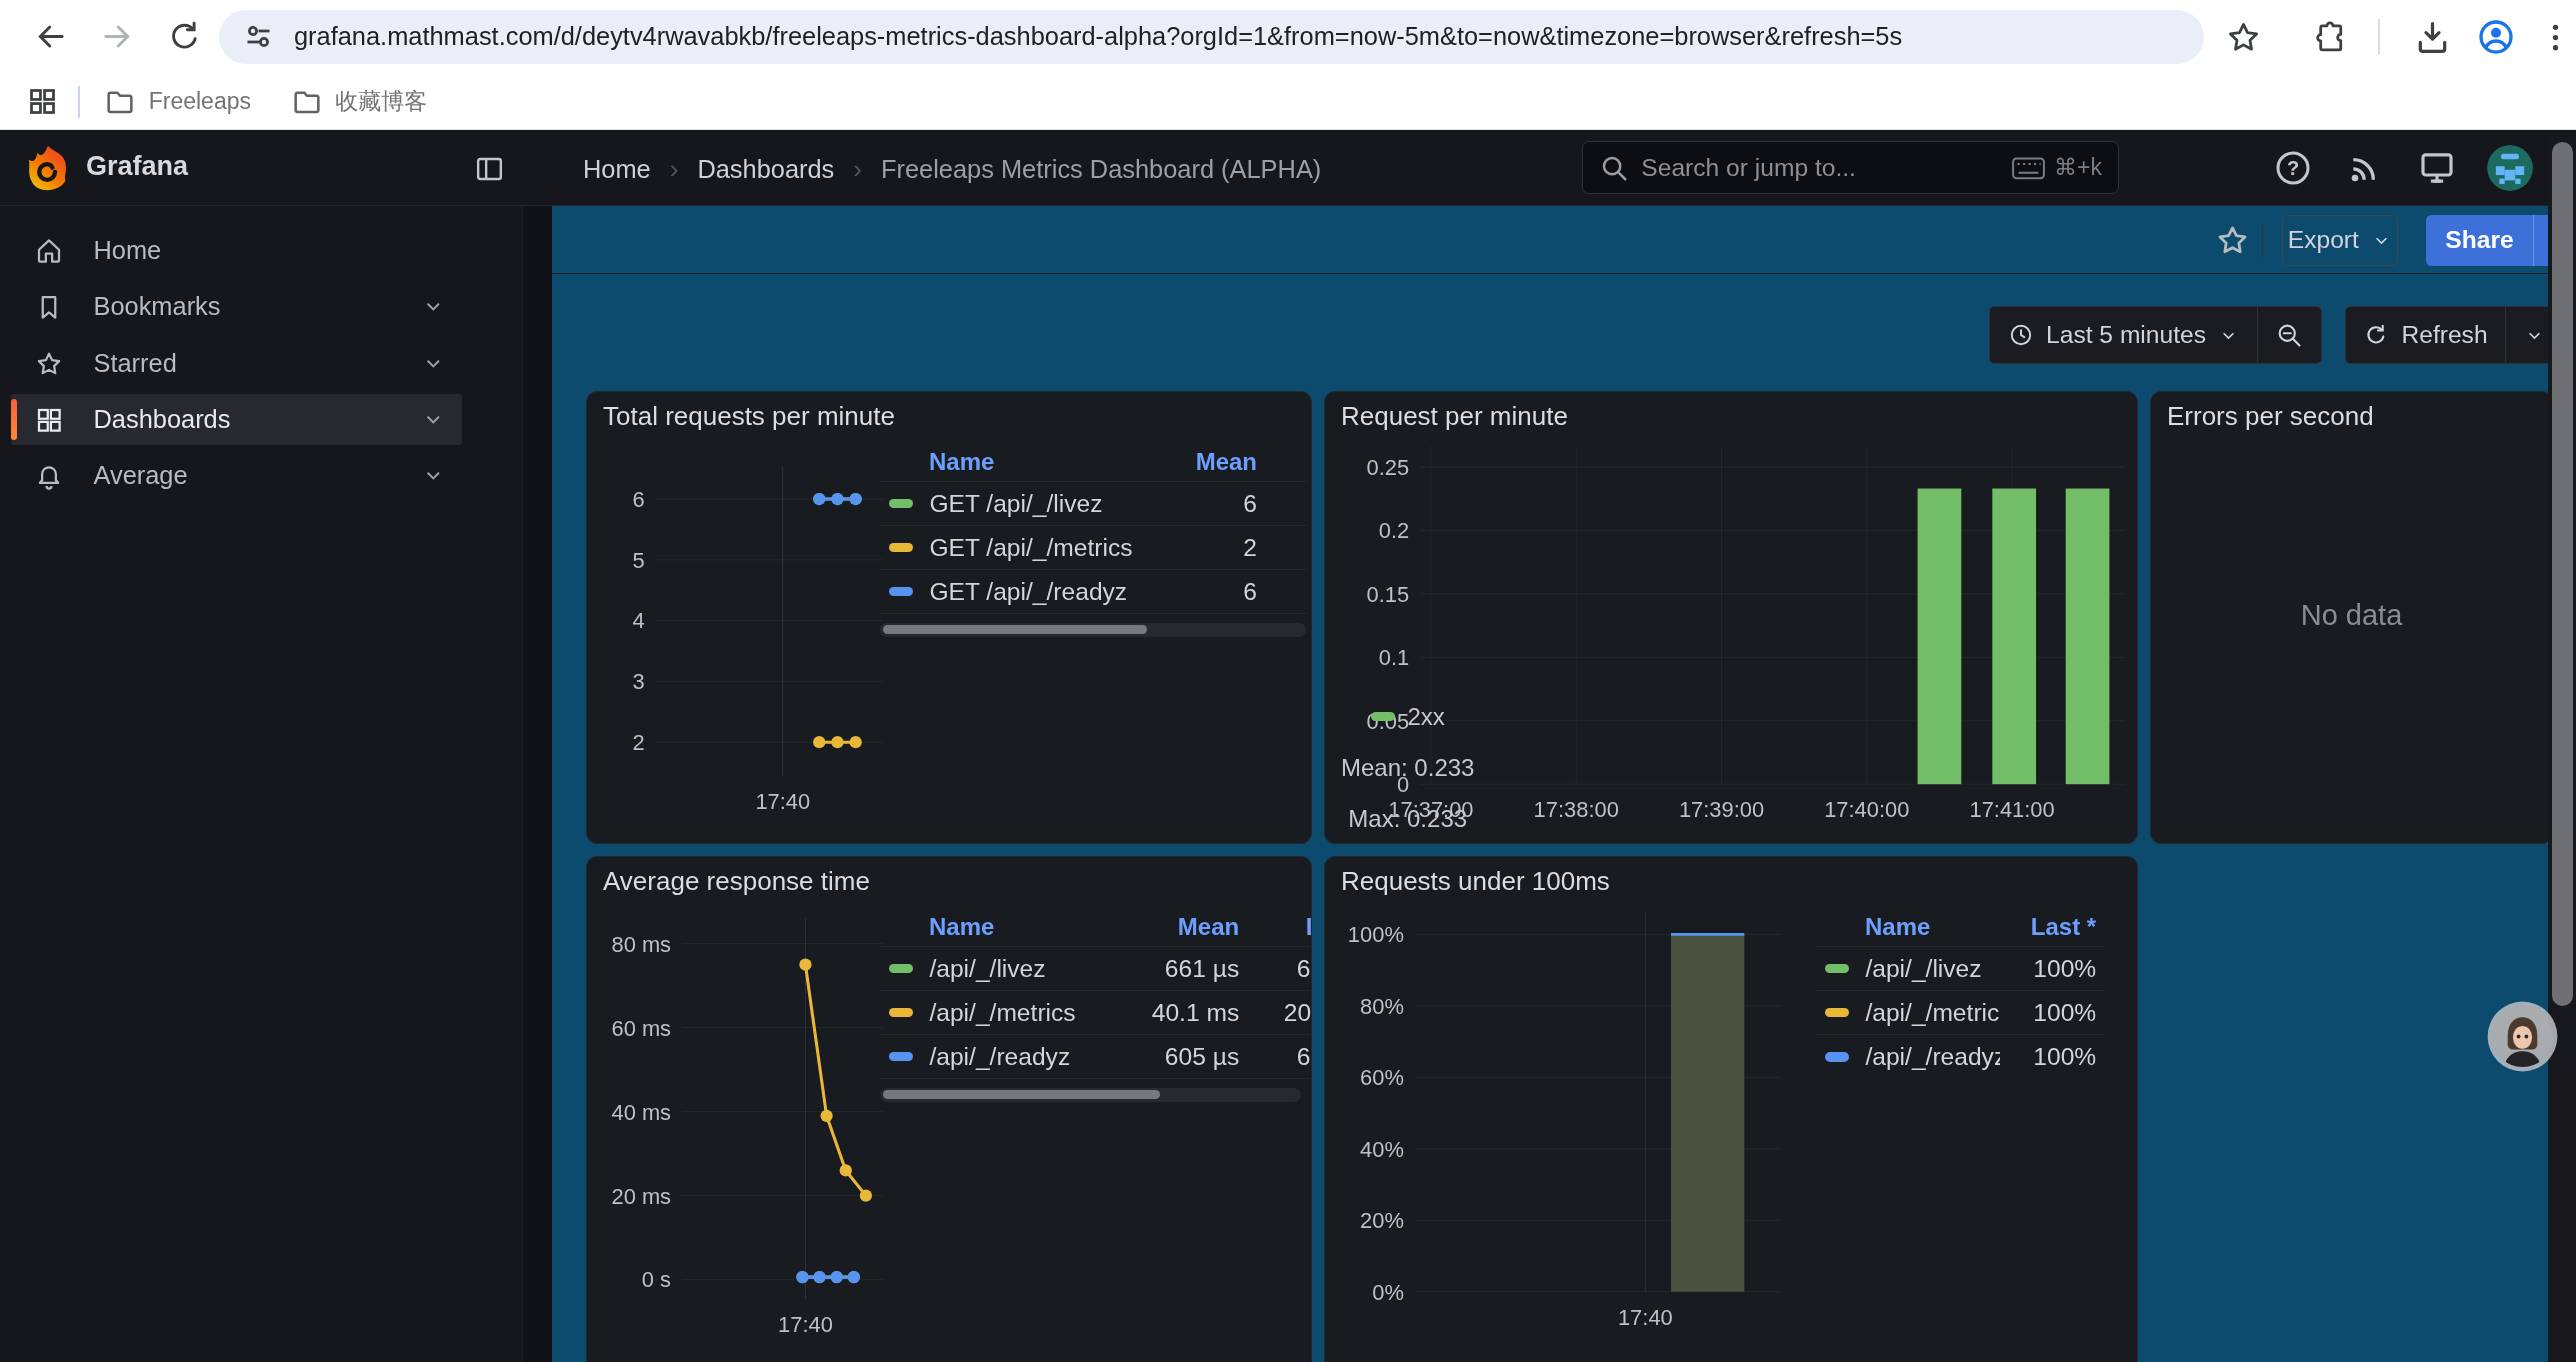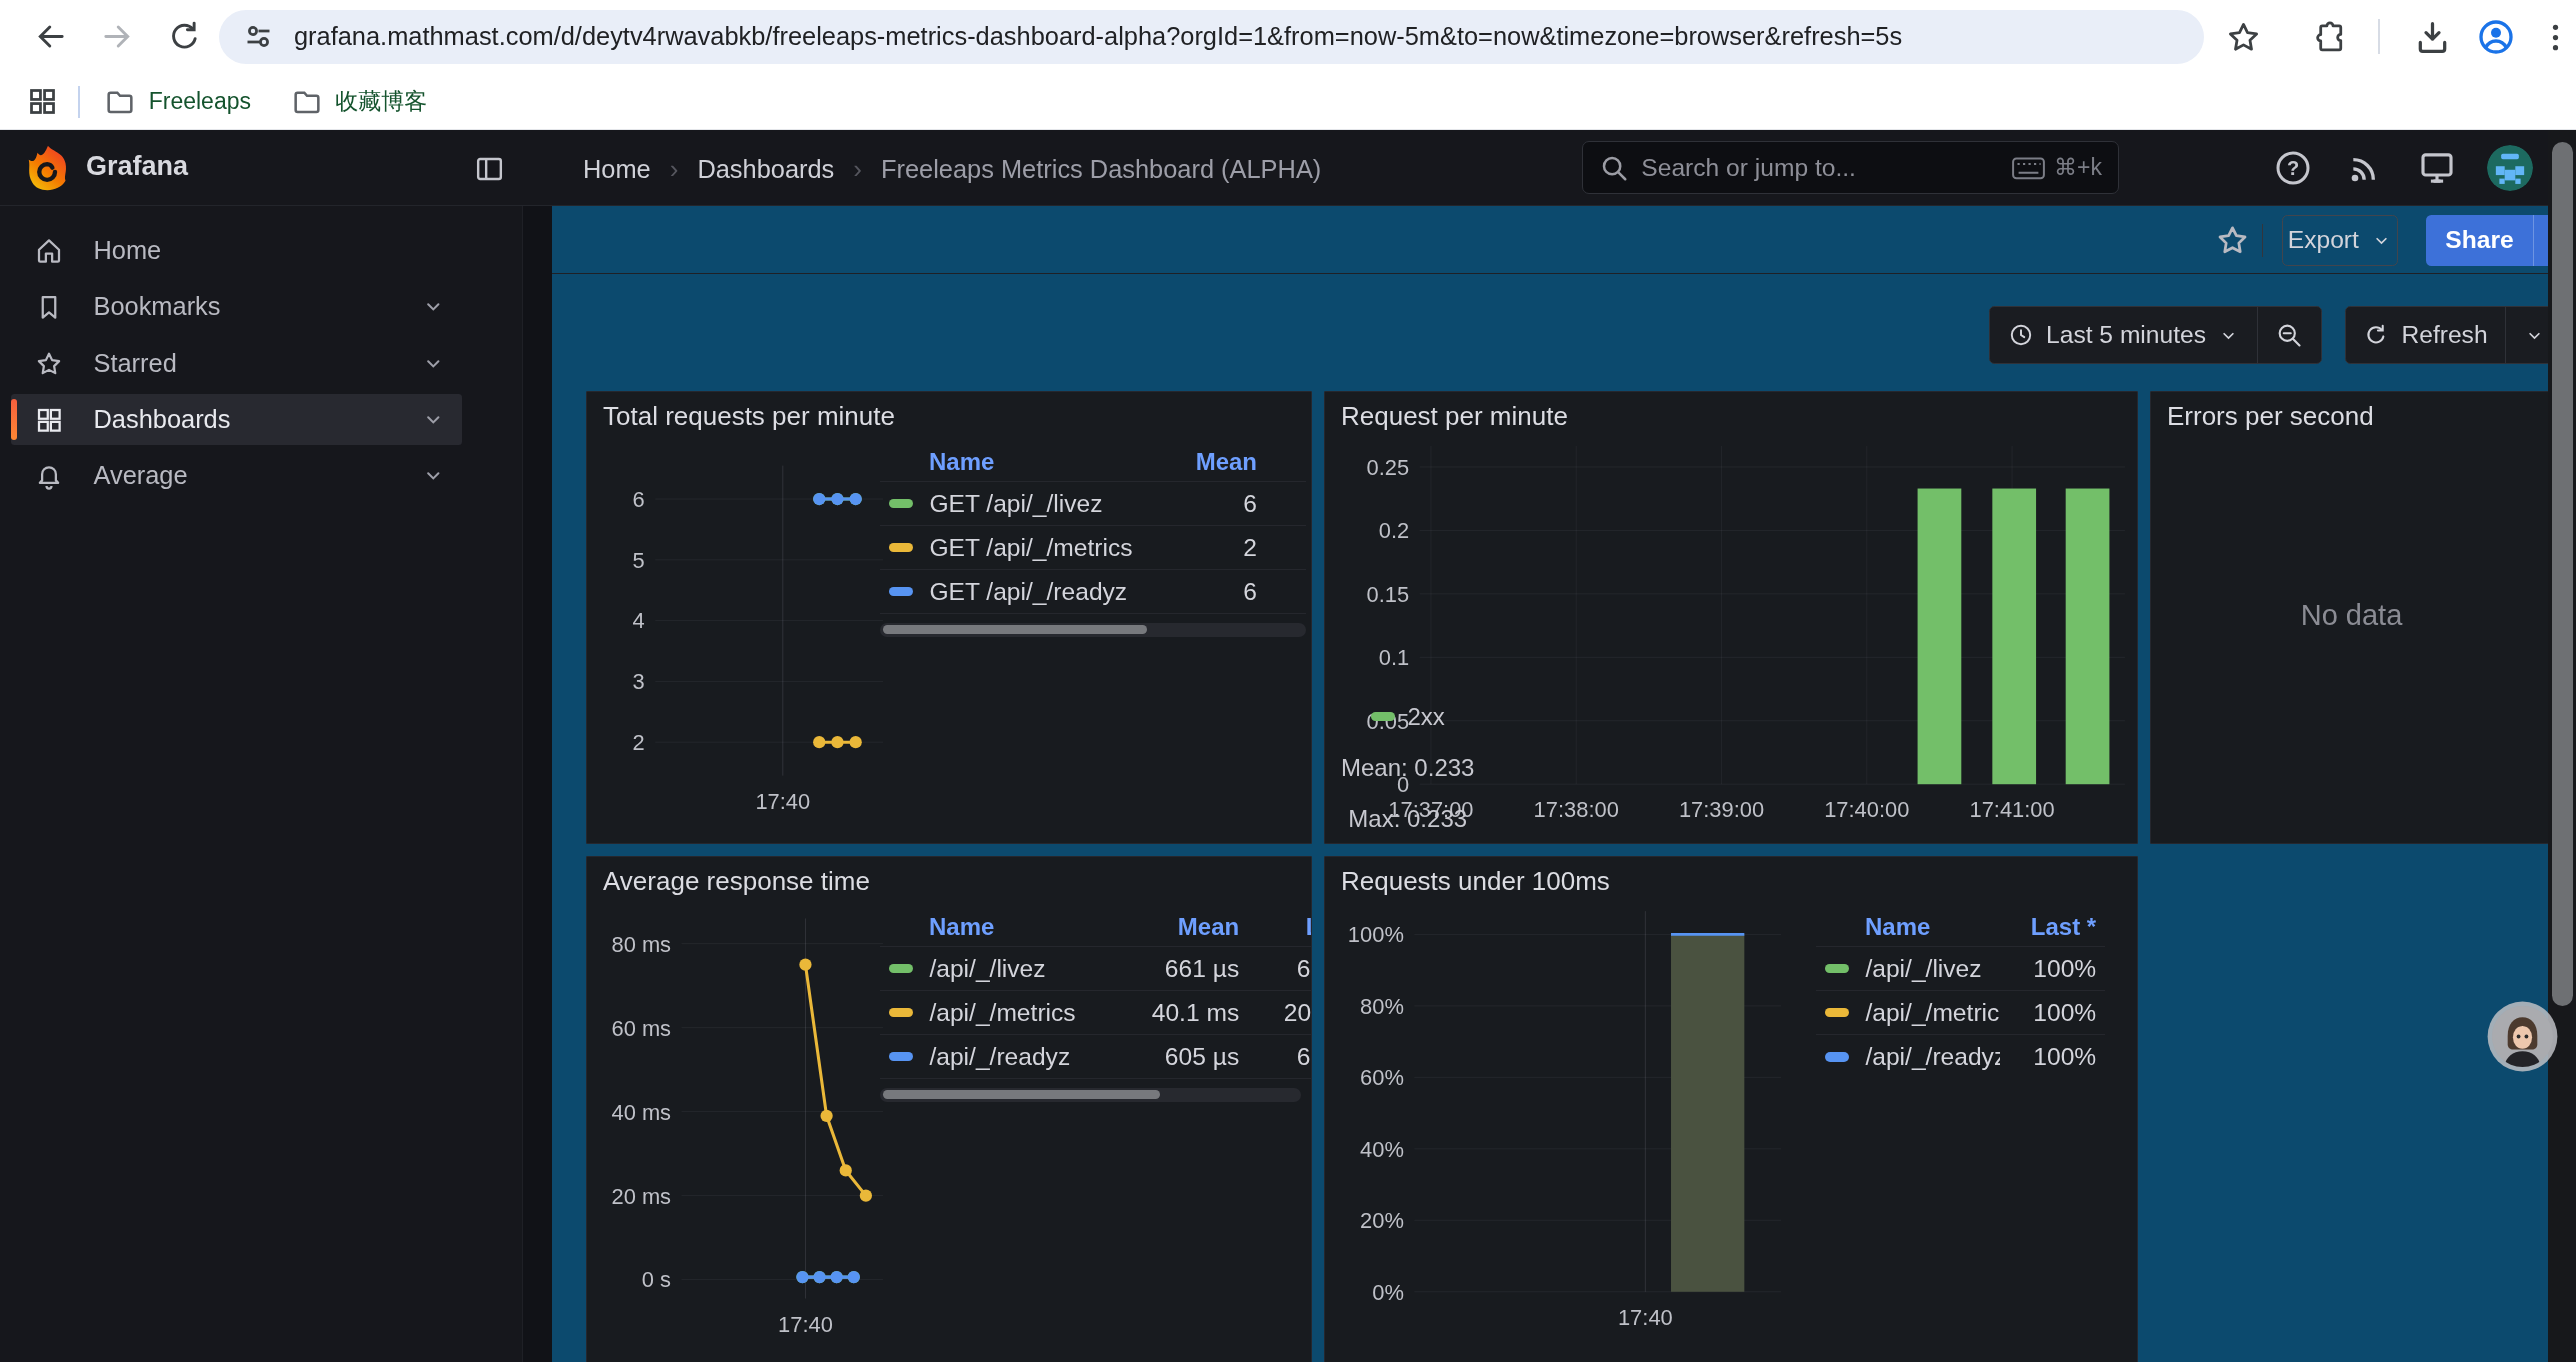--- a/index.html
+++ b/index.html
@@ -8,21 +8,21 @@
   .abs { position:absolute; }
 
   
   .chrome { position:absolute; left:0; top:0; width:2576px; height:130px; background:#ffffff; }
   .toolbar { position:absolute; left:0; top:0; width:100%; height:74px; background:#ffffff; }
   .nav-btn { position:absolute; top:12.3px; width:49px; height:49px; border-radius:50%; display:flex; align-items:center; justify-content:center; }
   .url-pill { position:absolute; left:219px; top:9.6px; width:1985px; height:54px; background:#e9eef8; border-radius:27px; display:flex; align-items:center; padding:0 23px; }
   .url-text { font-size:25.4px; color:#202124; white-space:nowrap; overflow:hidden; margin-left:19px; }
   .chrome-right-icon { position:absolute; top:14px; width:46px; height:46px; display:flex; align-items:center; justify-content:center; }
   .bookmarks { position:absolute; left:0; top:74px; width:100%; height:56px; background:#ffffff; border-bottom:0.9px solid #e4e6ea; display:flex; align-items:center; }
-  .bm-folder { display:flex; align-items:center; gap:12.3px; margin-right:40px; font-size:23px; color:#14532d; }
+  .bm-folder { display:flex; align-items:center; gap:12.3px; margin-right:40px; font-size:23px; color:#737373; }
   .bm-sep { width:1.8px; height:32px; background:#c4d3ee; margin:0 24.6px 0 19px; }
 
   
   .topnav { position:absolute; left:0; top:130px; width:2576px; height:76px; background:#16171c; border-bottom:0.9px solid #23252b; }
   .brand-label { position:absolute; left:86px; top:21px; font-size:27px; font-weight:600; color:#d8d9df; }
   .crumbs { position:absolute; left:583px; top:24px; display:flex; align-items:center; gap:19px; font-size:25.4px; }
   .crumb-link { color:#d0d1d8; }
   .crumb-sep { color:#55565e; font-size:26px; }
   .crumb-current { color:#9d9ea8; }
   .searchbox { position:absolute; left:1582px; top:11.4px; width:537px; height:53px; background:#0d0e12; border:0.9px solid #2f3138; border-radius:7px; display:flex; align-items:center; padding:0 16px; }
@@ -46,21 +46,21 @@
   .btn-export { position:absolute; left:1730px; top:8.8px; width:116px; height:51px; gap:12.3px; }
   .share-group { position:absolute; left:1874px; top:8.8px; height:51px; display:flex; }
   .share-main { width:107px; height:51px; background:#3d71d9; border-radius:5.3px 0 0 5.3px; display:flex; align-items:center; justify-content:center; color:#fff; font-size:24.6px; font-weight:600; }
   .share-caret { width:42px; height:51px; background:#3d71d9; border-left:0.9px solid rgba(255,255,255,.25); border-radius:0 5.3px 5.3px 0; display:flex; align-items:center; justify-content:center; }
   .timebar { position:absolute; right:42px; top:100px; height:54px; display:flex; gap:23px; }
   .tb-group { display:flex; align-items:center; background:#1a1c21; border:0.9px solid #2f3138; border-radius:5.3px; height:58px; }
   .tb-seg { display:flex; align-items:center; gap:12.3px; padding:0 17.5px; font-size:24.6px; color:#d3d4db; height:100%; }
   .tb-div { width:0.9px; height:100%; background:#2f3138; }
 
   
-  .panel { position:absolute; background:#181b1f; border:0.9px solid #25272e; border-radius:1px; overflow:hidden; }
+  .panel { position:absolute; background:#181b1f; border:0.9px solid #25272e; border-radius:11px; overflow:hidden; }
   .panel-title { position:absolute; left:16px; top:8.8px; font-size:26px; font-weight:500; color:#dcdde3; }
   .nodata { position:absolute; left:0; right:0; top:46%; text-align:center; font-size:29px; color:#8b8c94; }
   svg text.axis { fill:#bfc1c8; font-size:25px; font-family:"Liberation Sans",sans-serif; }
 
   
   .ltable { position:absolute; font-size:24.6px; color:#d4d5dc; }
   .lt-head { display:flex; align-items:center; height:39px; color:#6e9fff; font-weight:600; font-size:24px; border-bottom:0.9px solid #25272d; }
   .lt-row { display:flex; align-items:center; height:44px; border-bottom:0.9px solid #25272d; }
   .lt-row:last-of-type { border-bottom:none; }
   .pill { width:24.6px; height:9.6px; border-radius:5.3px; margin:0 16px 0 8.8px; flex:none; }

